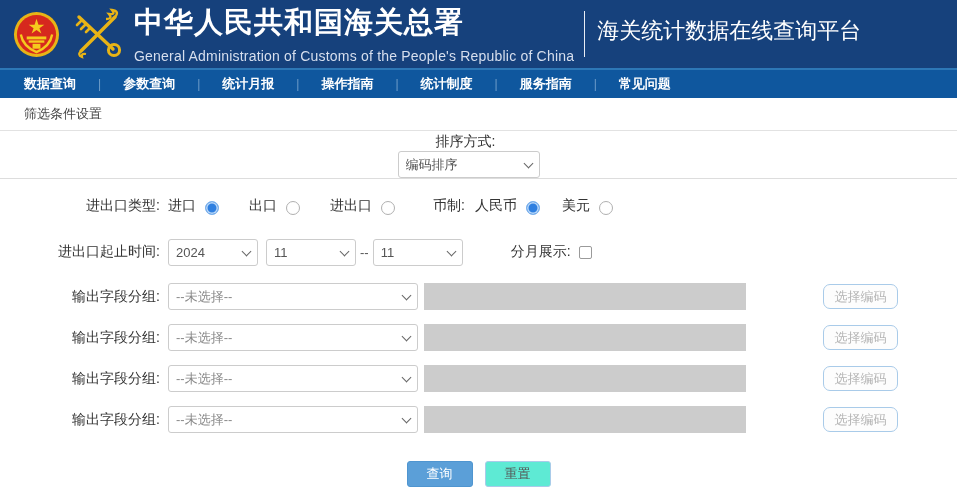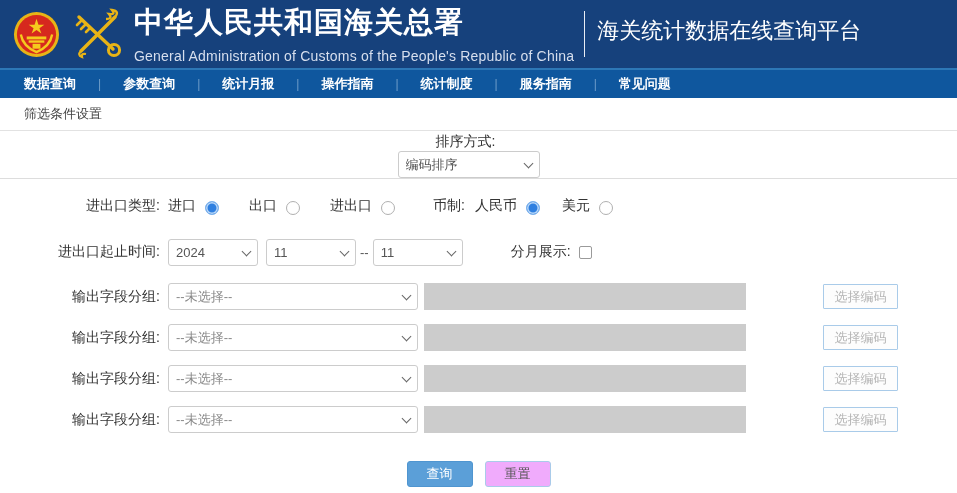--- a/index.html
+++ b/index.html
@@ -45,25 +45,25 @@
   .opt { display:flex; align-items:flex-end; margin-right:30px; cursor:pointer; }
   .opt .otext { font-size:14px; color:#333; margin-right:9px; }
   .radio { width:14px; height:14px; border-radius:50%; border:1px solid #b0b0b0; background:#fff; }
   .radio.on { border:1px solid #7db2ec; background:#2e7fe0; box-shadow:inset 0 0 0 1.5px #bcd9f8; }
 
   .checkbox { width:13px; height:13px; border:1px solid #9a9a9a; border-radius:2px; background:#fff; }
 
   .dashsep { font-size:13px; color:#555; margin:0 4px; }
 
   .grayinput { width:322px; height:27px; background:#ccc; border:none; margin-left:6px; }
-  .codebtn { width:75px; height:25px; margin-left:77px; background:#fdfdfd; border:1px solid #a9cbe9; border-radius:1px; color:#b5b5b5; font-size:13px; font-family:inherit; cursor:default; }
+  .codebtn { width:75px; height:25px; margin-left:77px; background:#fdfdfd; border:1px solid #a9cbe9; border-radius:7px; color:#b5b5b5; font-size:13px; font-family:inherit; cursor:default; }
 
   .btnrow { display:flex; justify-content:center; gap:12px; margin-top:28px; }
   .btn-query { width:66px; height:26px; background:#5b9fd8; border:1px solid #4f95d0; border-radius:3px; color:#fff; font-size:13px; font-family:inherit; cursor:pointer; }
-  .btn-reset { width:66px; height:26px; background:#f0abfc; border:1px solid #a9cbe9; border-radius:3px; color:#555; font-size:13px; font-family:inherit; cursor:pointer; }
+  .btn-reset { width:66px; height:26px; background:#5eead4; border:1px solid #a9cbe9; border-radius:3px; color:#555; font-size:13px; font-family:inherit; cursor:pointer; }
 </style>
 </head>
 <body>
 
 <div class="page">
 
   <div class="hdr">
     <svg class="emblem" viewBox="0 0 48 48">
       <circle cx="24" cy="24" r="23" fill="#e8b416"></circle>
       <circle cx="24" cy="24" r="20" fill="#d6281e"></circle>

